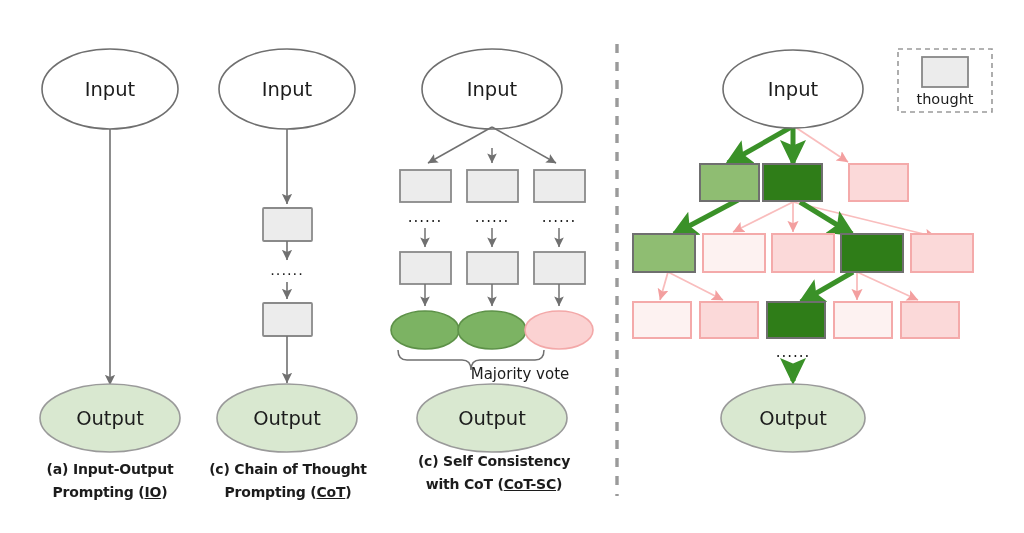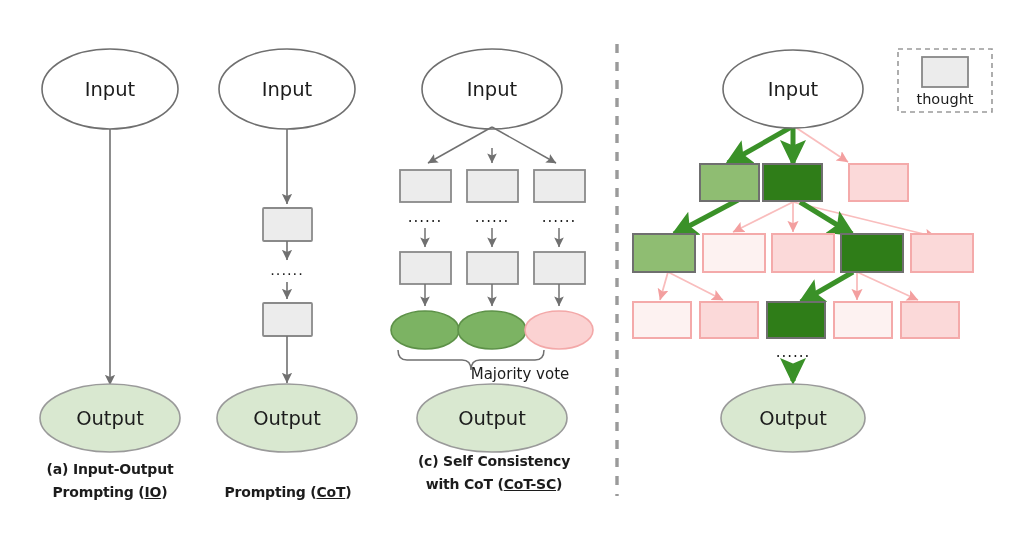--- a/index.html
+++ b/index.html
@@ -162,21 +162,21 @@
     <text class="legendtext" x="945" y="104" text-anchor="middle">thought</text>
   </g>
 </svg>
 
 <div class="cap" style="left:12px;top:458px;width:196px;">
   <span>(a) Input-Output</span><br>
   <span>Prompting (</span><span class="u">IO</span><span>)</span>
 </div>
 
 <div class="cap" style="left:190px;top:458px;width:196px;">
-  <br>
+  <span>(c) Chain of Thought</span><br>
   <span>Prompting (</span><span class="u">CoT</span><span>)</span>
 </div>
 
 <div class="cap" style="left:394px;top:450px;width:200px;">
   <span>(c) Self Consistency</span><br>
   <span>with CoT (</span><span class="u">CoT-SC</span><span>)</span>
 </div>
 
 
 </div>

